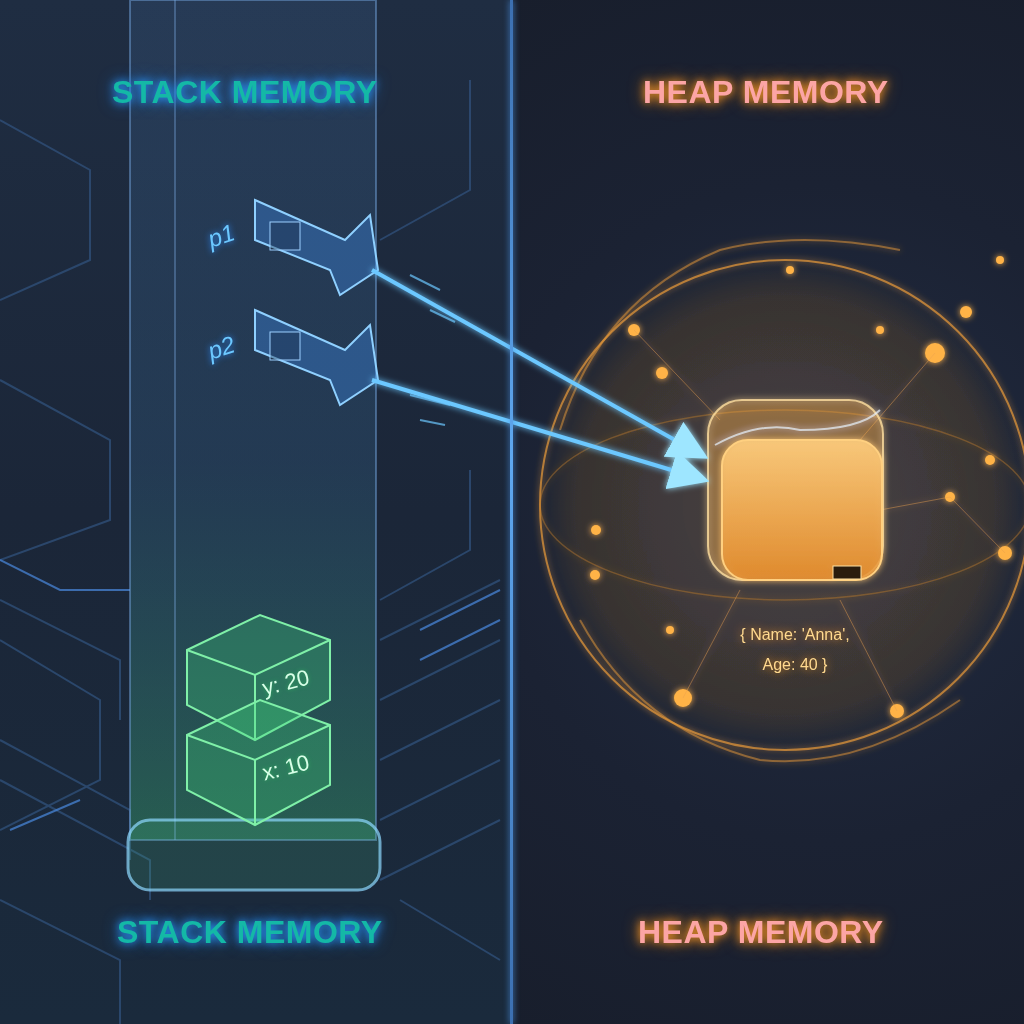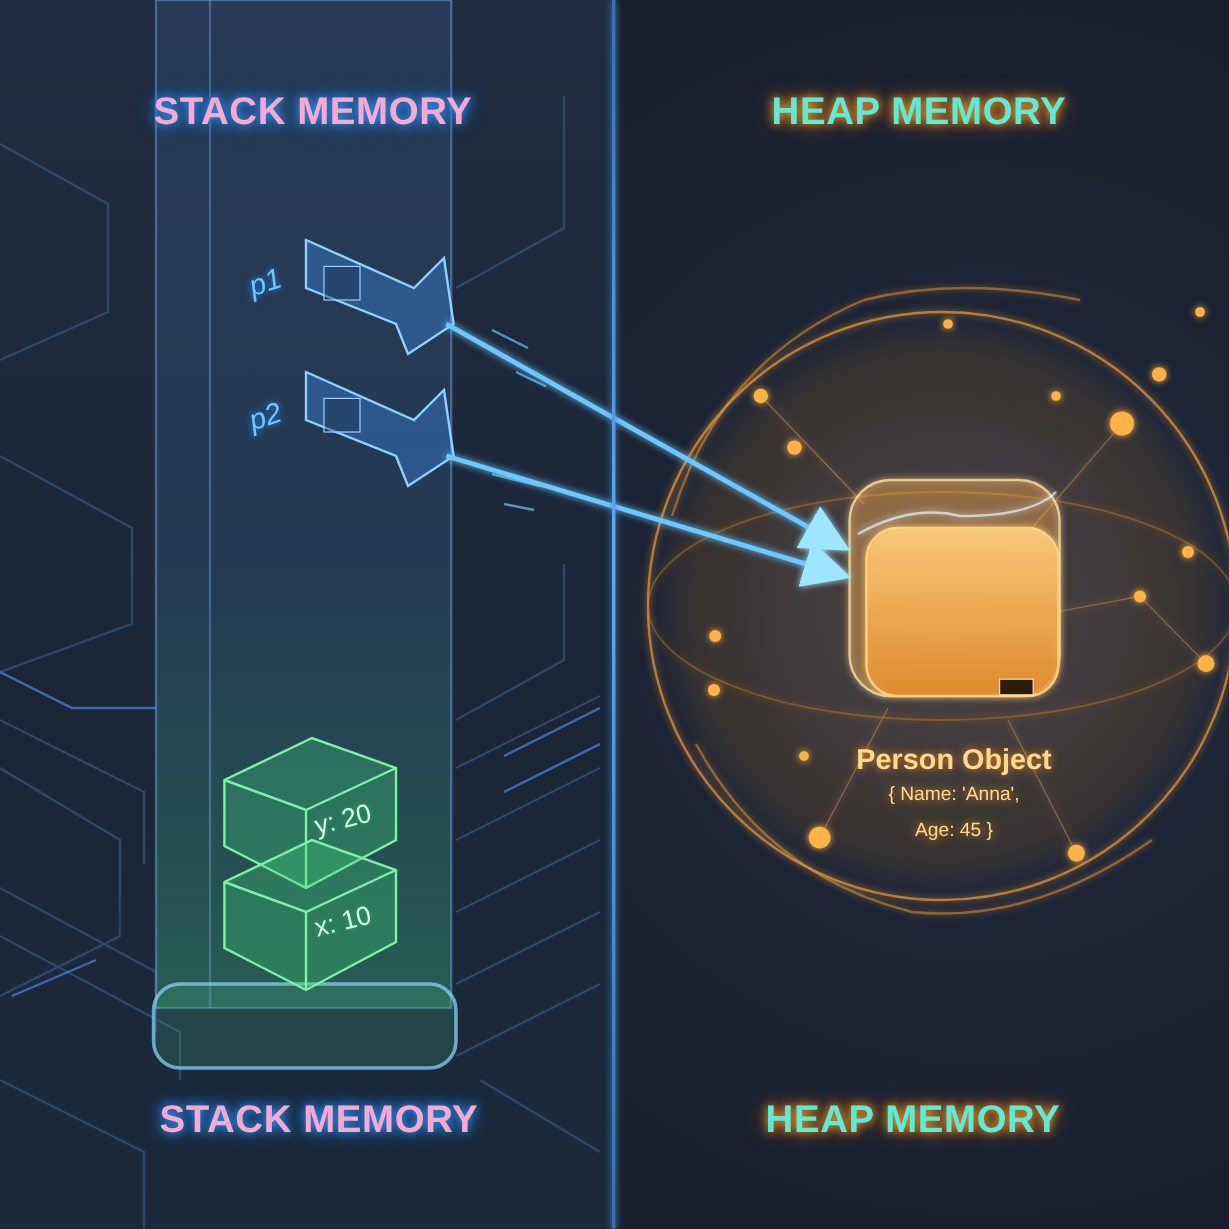--- a/index.html
+++ b/index.html
@@ -4,22 +4,22 @@
 <style>
   html, body { margin:0; padding:0; }
   body { width:1024px; height:1024px; overflow:hidden; background:#1a2233; font-family:"Liberation Sans", sans-serif; }
   #stage { position:relative; width:1024px; height:1024px; overflow:hidden; }
   .panel { position:absolute; top:0; height:1024px; }
   #left-panel { left:0; width:512px; background:linear-gradient(180deg,#1f2d42 0%,#1b2638 50%,#1a2a3c 100%); }
   #right-panel { left:512px; width:512px; background:radial-gradient(circle at 60% 50%,#222c42 0%,#1b2233 55%,#181e2c 100%); }
   #divider { position:absolute; left:510px; top:0; width:3px; height:1024px; background:linear-gradient(180deg,#3c6fb0,#5fa8f0 45%,#3c6fb0); box-shadow:0 0 6px #4a90e0; }
   svg { position:absolute; left:0; top:0; }
   .title { position:absolute; font-weight:bold; font-size:32px; letter-spacing:0.5px; white-space:nowrap; }
-  .stack-title { color:#f9a8d4; text-shadow:0 0 8px #2b9cff,0 0 16px #1f6fd0;margin-left:16px; }
-  .heap-title { color:#5eead4; text-shadow:0 0 8px #ff9d2a,0 0 16px #c06a10; }
+  .stack-title { color:#14b8a6; text-shadow:0 0 8px #2b9cff,0 0 16px #1f6fd0; }
+  .heap-title { color:#fca5a5; text-shadow:0 0 8px #ff9d2a,0 0 16px #c06a10; }
   .ptr-label { position:absolute; color:#6cc8ff; font-size:24px; font-style:italic; text-shadow:0 0 6px #2d8cff; transform:rotate(-18deg); }
   .val-label { position:absolute; color:#d8ffe8; font-size:22px; text-shadow:0 0 4px #2fa860; transform:rotate(-14deg); }
   .obj-text { position:absolute; width:300px; text-align:center; color:#ffd98f; text-shadow:0 0 8px #e08a20; }
   #obj-title { font-weight:bold; font-size:24px; }
   #obj-body { font-size:16px; line-height:30px; }
 </style>
 </head>
 <body>
 
 <div id="stage">
@@ -162,19 +162,18 @@
   <div class="title stack-title" style="left:117px;top:914px;">STACK MEMORY</div>
   <div class="title heap-title" style="left:638px;top:914px;">HEAP MEMORY</div>
 
   <div class="ptr-label" style="left:208px;top:222px;">p1</div>
   <div class="ptr-label" style="left:208px;top:334px;">p2</div>
 
   <div class="val-label" style="left:262px;top:670px;">y: 20</div>
   <div class="val-label" style="left:262px;top:755px;">x: 10</div>
 
   <div class="obj-text" style="left:645px;top:620px;">
-    <div id="obj-title">Person Object</div>
     <div id="obj-body">
       <div>{ Name: 'Anna',</div>
-      <div>Age: 45 }</div>
+      <div>Age: 40 }</div>
     </div>
   </div>
 </div>
 
 </body></html>

